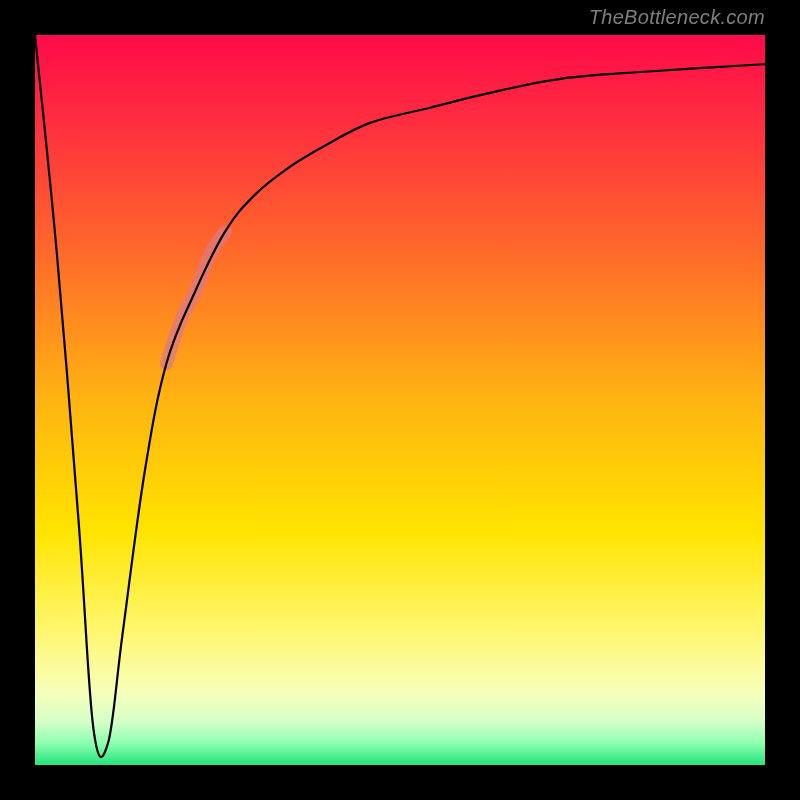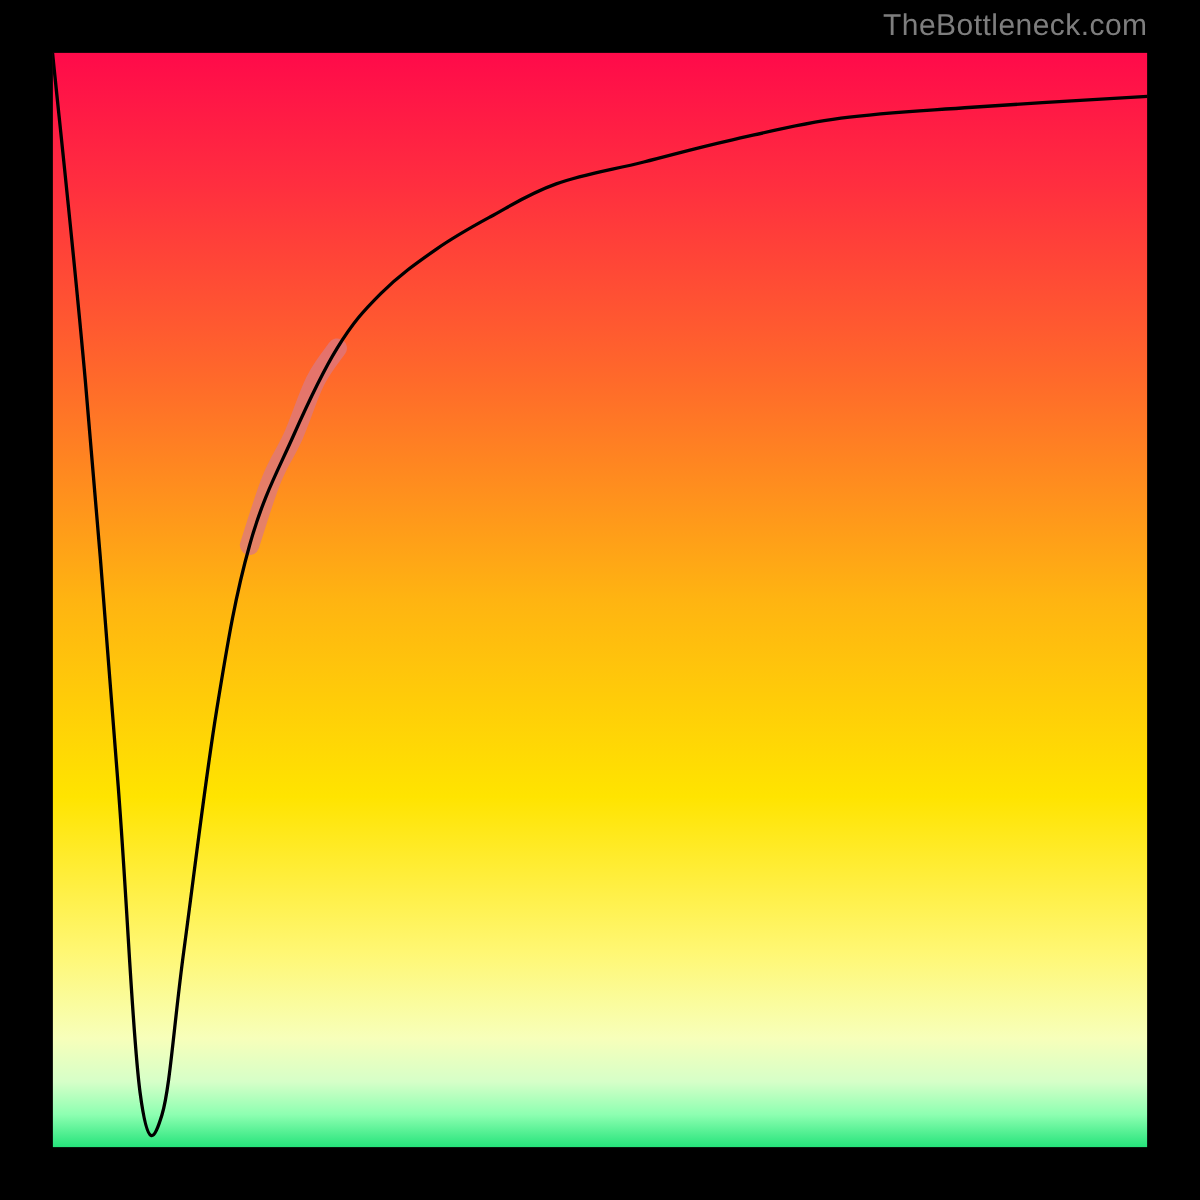--- a/index.html
+++ b/index.html
@@ -10,20 +10,21 @@
     background: #000;
     font-family: Arial, Helvetica, sans-serif;
     overflow: hidden;
   }
 
   .frame {
     position: relative;
     width: 800px;
     height: 800px;
     box-sizing: border-box;
+    font-style: italic;
   }
 
   .border {
     position: absolute;
     background: #000;
     z-index: 5;
   }
   .border.top    { left: 0; top: 0;    width: 800px; height: 35px; }
   .border.bottom { left: 0; bottom: 0; width: 800px; height: 35px; }
   .border.left   { left: 0; top: 0;    width: 35px;  height: 800px; }

